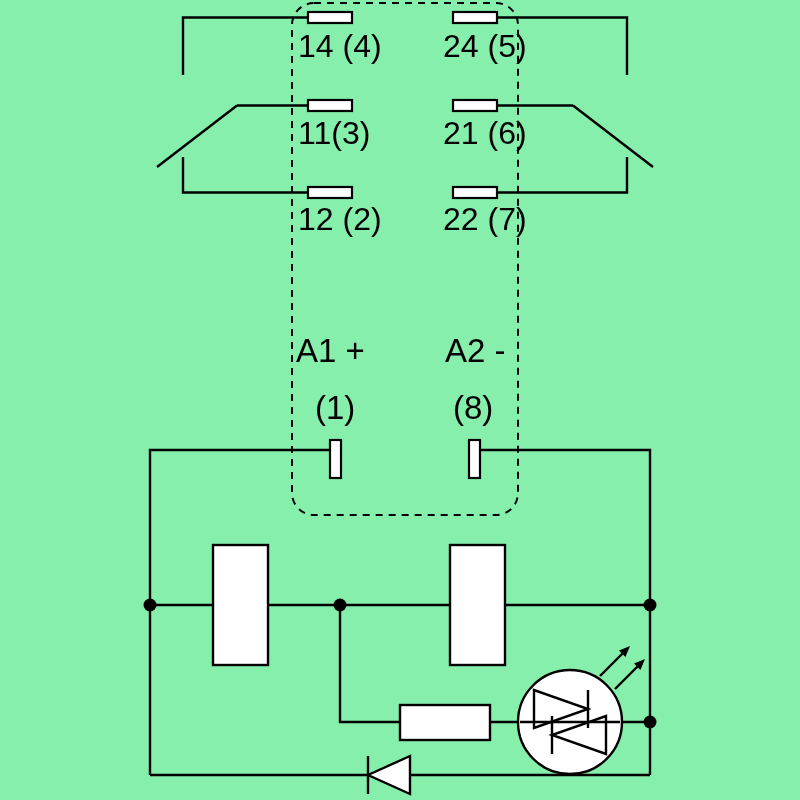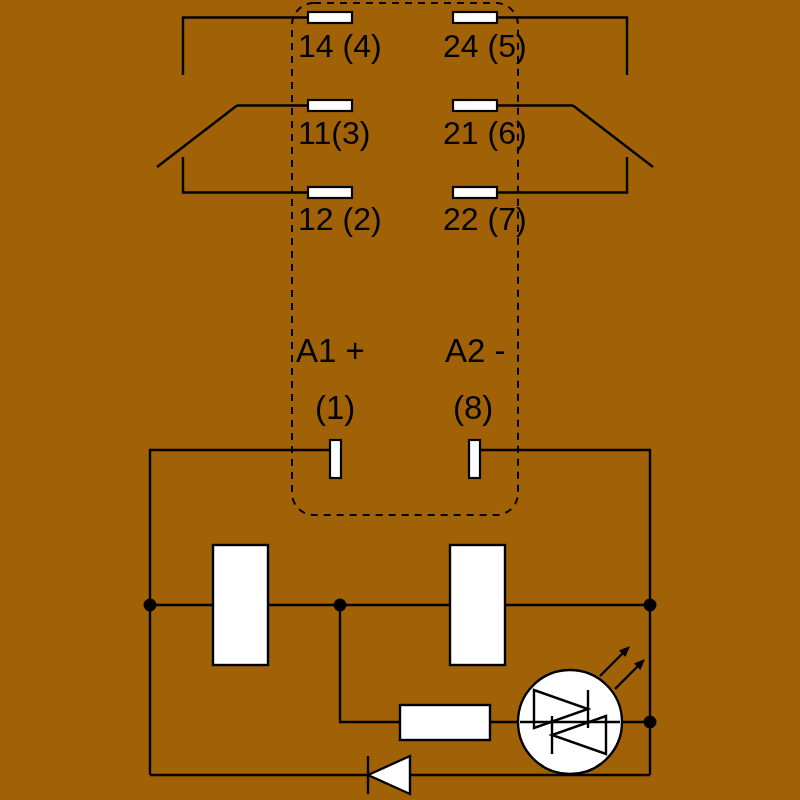--- a/index.html
+++ b/index.html
@@ -1,16 +1,16 @@
 <!DOCTYPE html>
 <html><head>
 <meta charset="utf-8">
 <style>
   html,body{margin:0;padding:0;background:#ffffff;}
-  .stage{position:relative;width:800px;height:800px;background:#a16207;overflow:hidden;}
+  .stage{position:relative;width:800px;height:800px;background:#86efac;overflow:hidden;}
   svg{position:absolute;left:0;top:0;}
   .wire{stroke:#000;stroke-width:2.4;fill:none;stroke-linecap:butt;}
   .sym{stroke:#000;stroke-width:2.4;fill:#ffffff;}
   .symopen{stroke:#000;stroke-width:2.4;fill:none;}
   .pin{stroke:#000;stroke-width:2.2;fill:#ffffff;}
   .outline{stroke:#000;stroke-width:2;fill:none;stroke-dasharray:7 6;}
   .dot{fill:#000;stroke:none;}
   .head{fill:#000;stroke:none;}
   .lbl{font-family:"Liberation Sans", sans-serif;font-size:32px;fill:#000;}
   .lbl-coil{font-family:"Liberation Sans", sans-serif;font-size:33px;fill:#000;}

